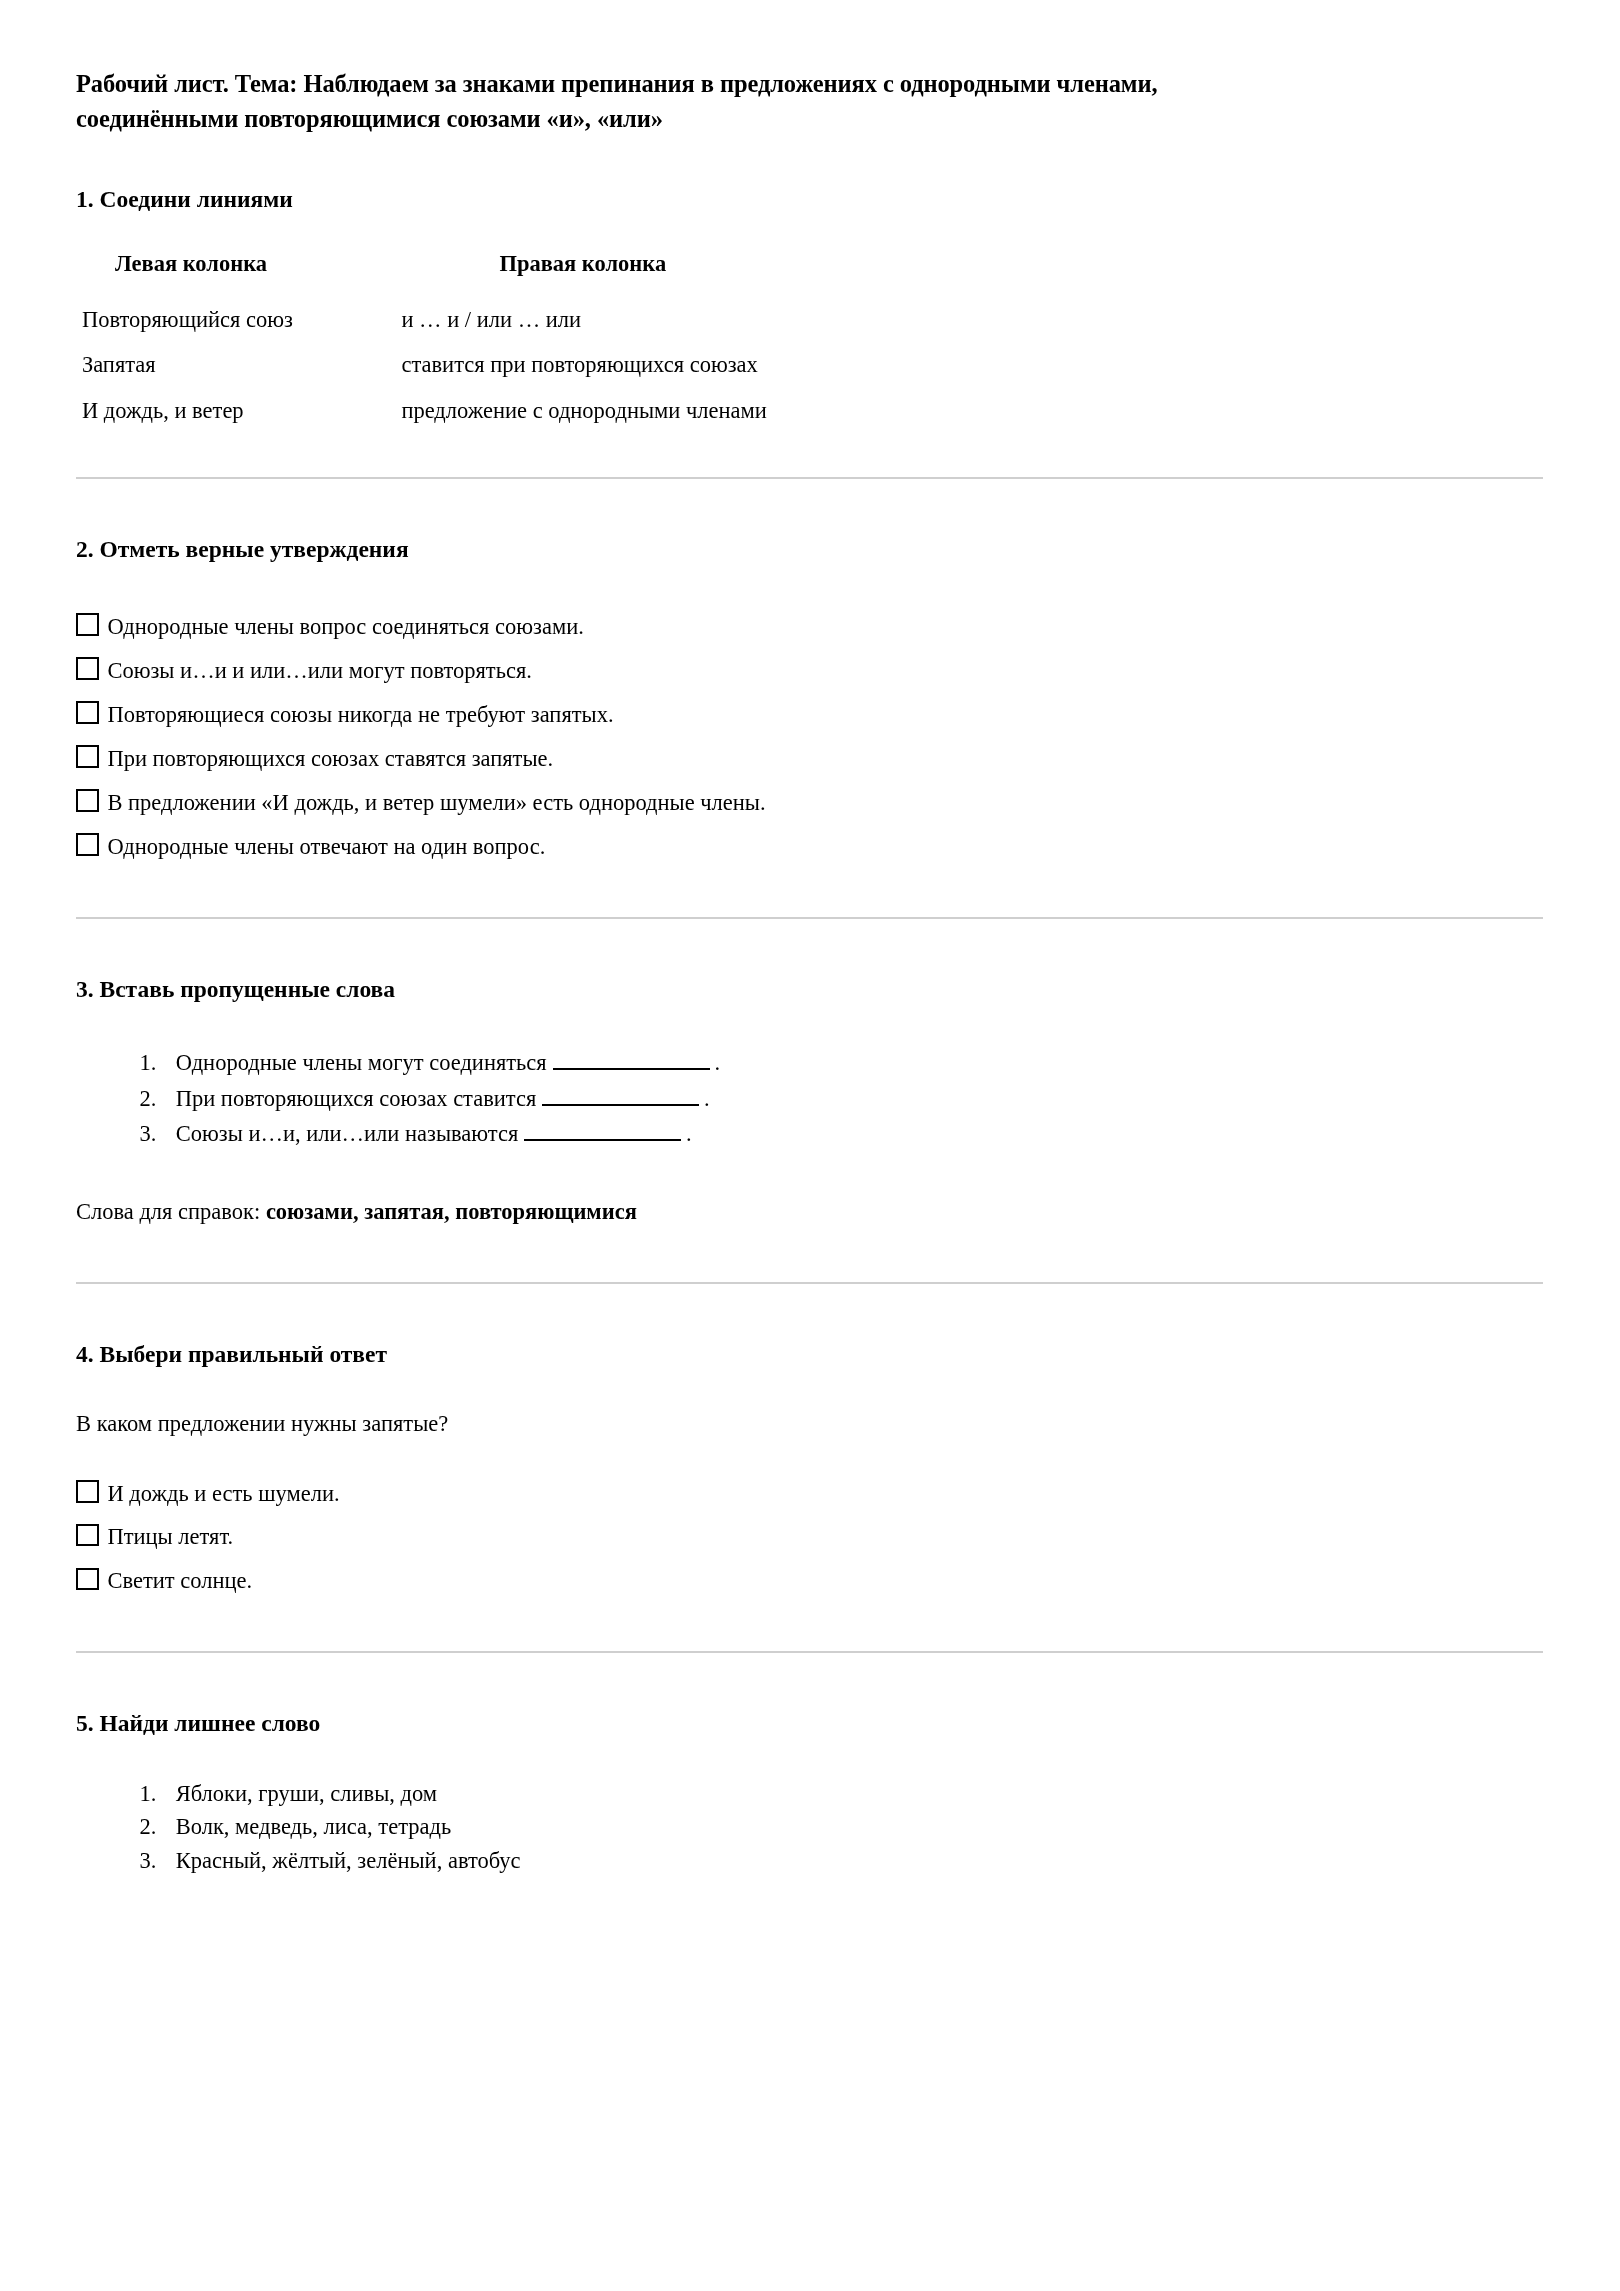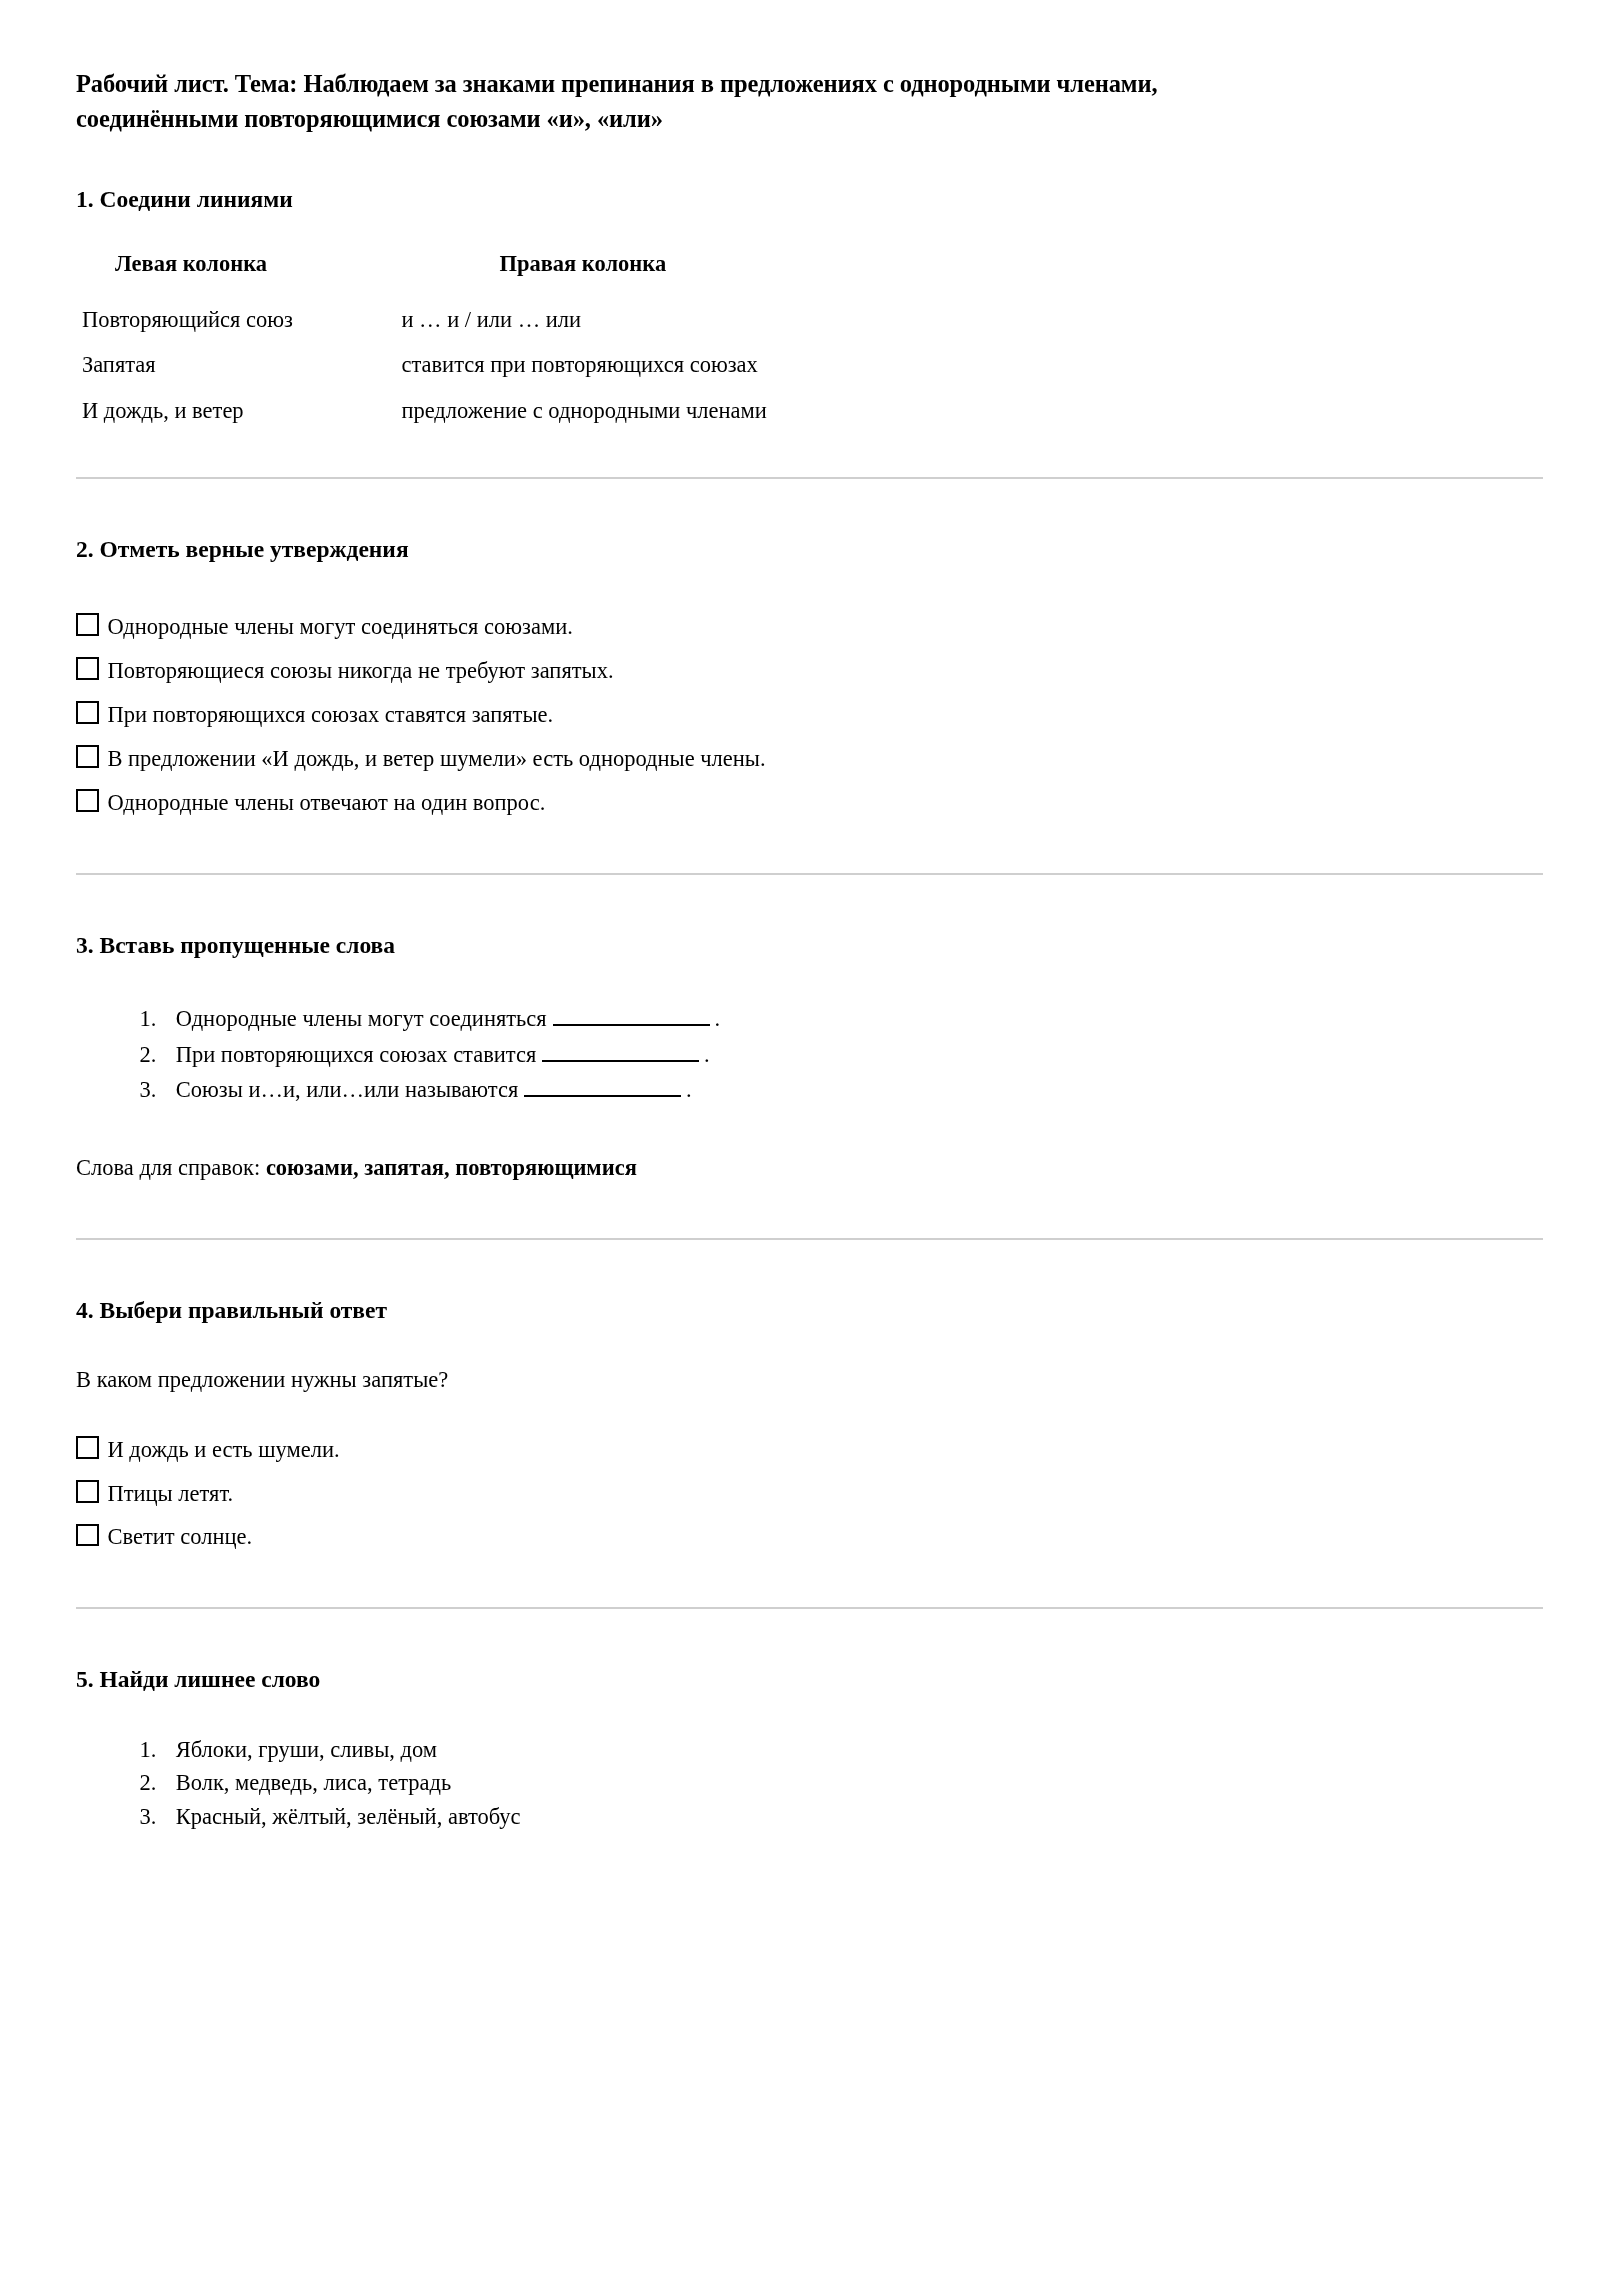--- a/index.html
+++ b/index.html
@@ -193,21 +193,25 @@
   <div class="sp-56"></div>
 
   <div class="section">
     <div class="section-heading">2. Отметь верные утверждения</div>
 
     <div class="sp-48"></div>
 
     <ul class="check-list">
       <li class="check-item">
         <span class="checkbox-glyph"></span>
-        <span>Однородные члены могут соединяться союзами.</span>
+        <span>Однородные члены вопрос соединяться союзами.</span>
+      </li>
+      <li class="check-item">
+        <span class="checkbox-glyph"></span>
+        <span>Союзы и…и и или…или могут повторяться.</span>
       </li>
       <li class="check-item">
         <span class="checkbox-glyph"></span>
         <span>Повторяющиеся союзы никогда не требуют запятых.</span>
       </li>
       <li class="check-item">
         <span class="checkbox-glyph"></span>
         <span>При повторяющихся союзах ставятся запятые.</span>
       </li>
       <li class="check-item">

